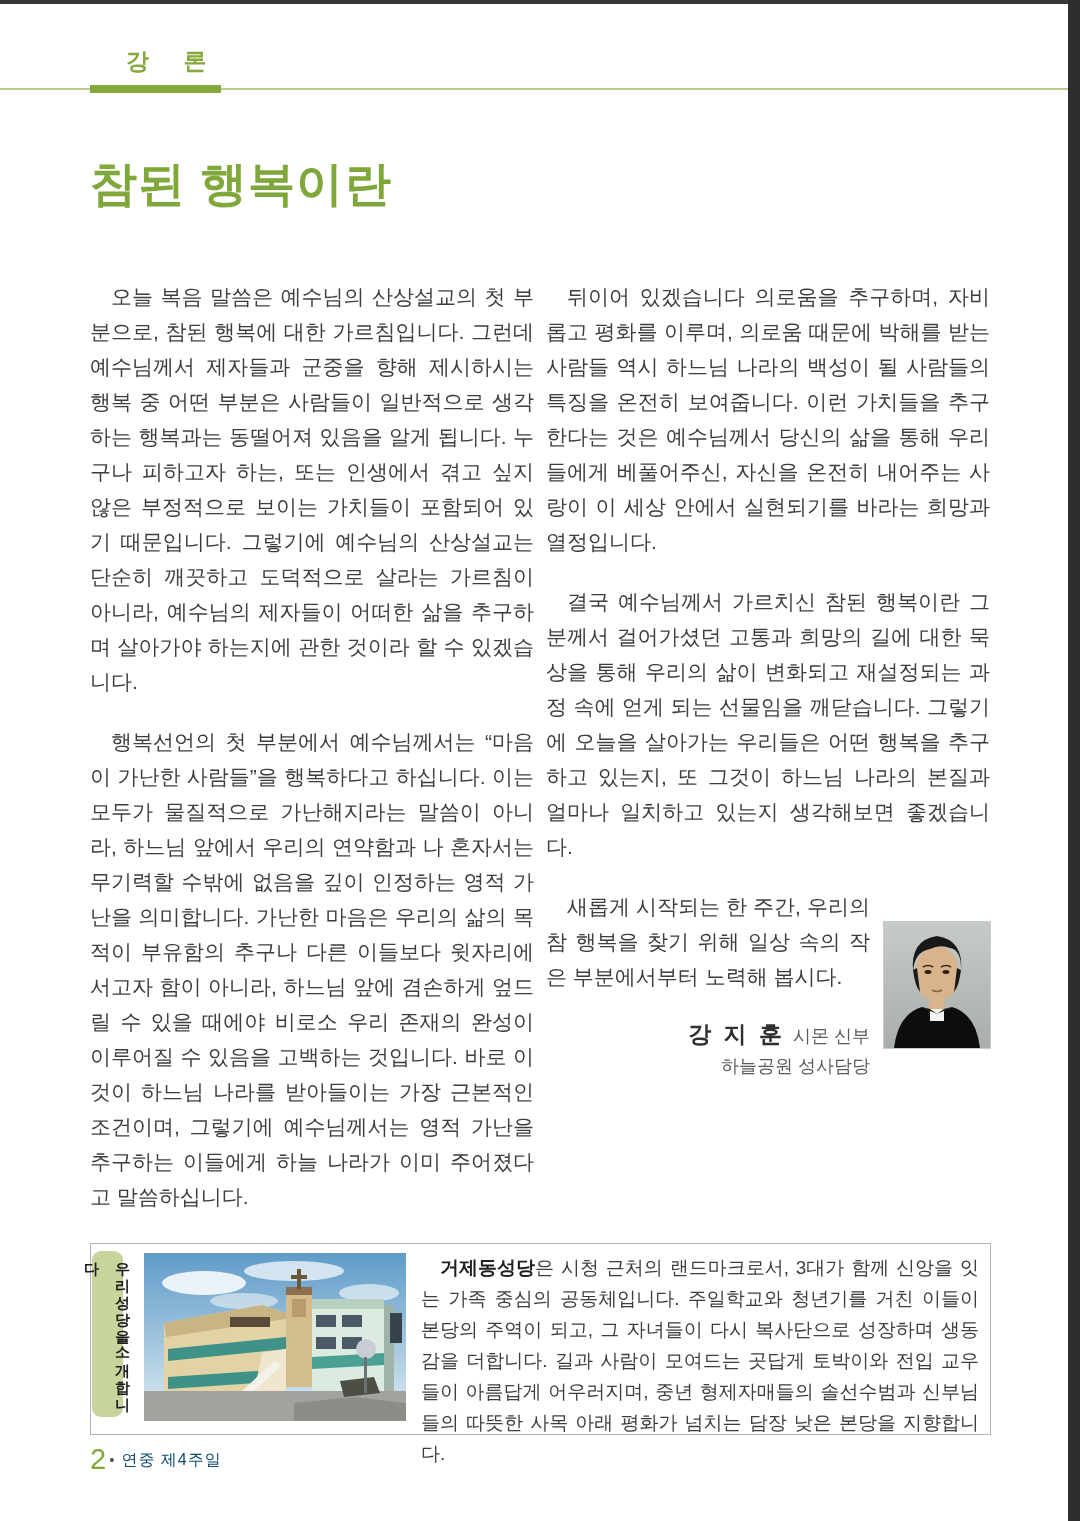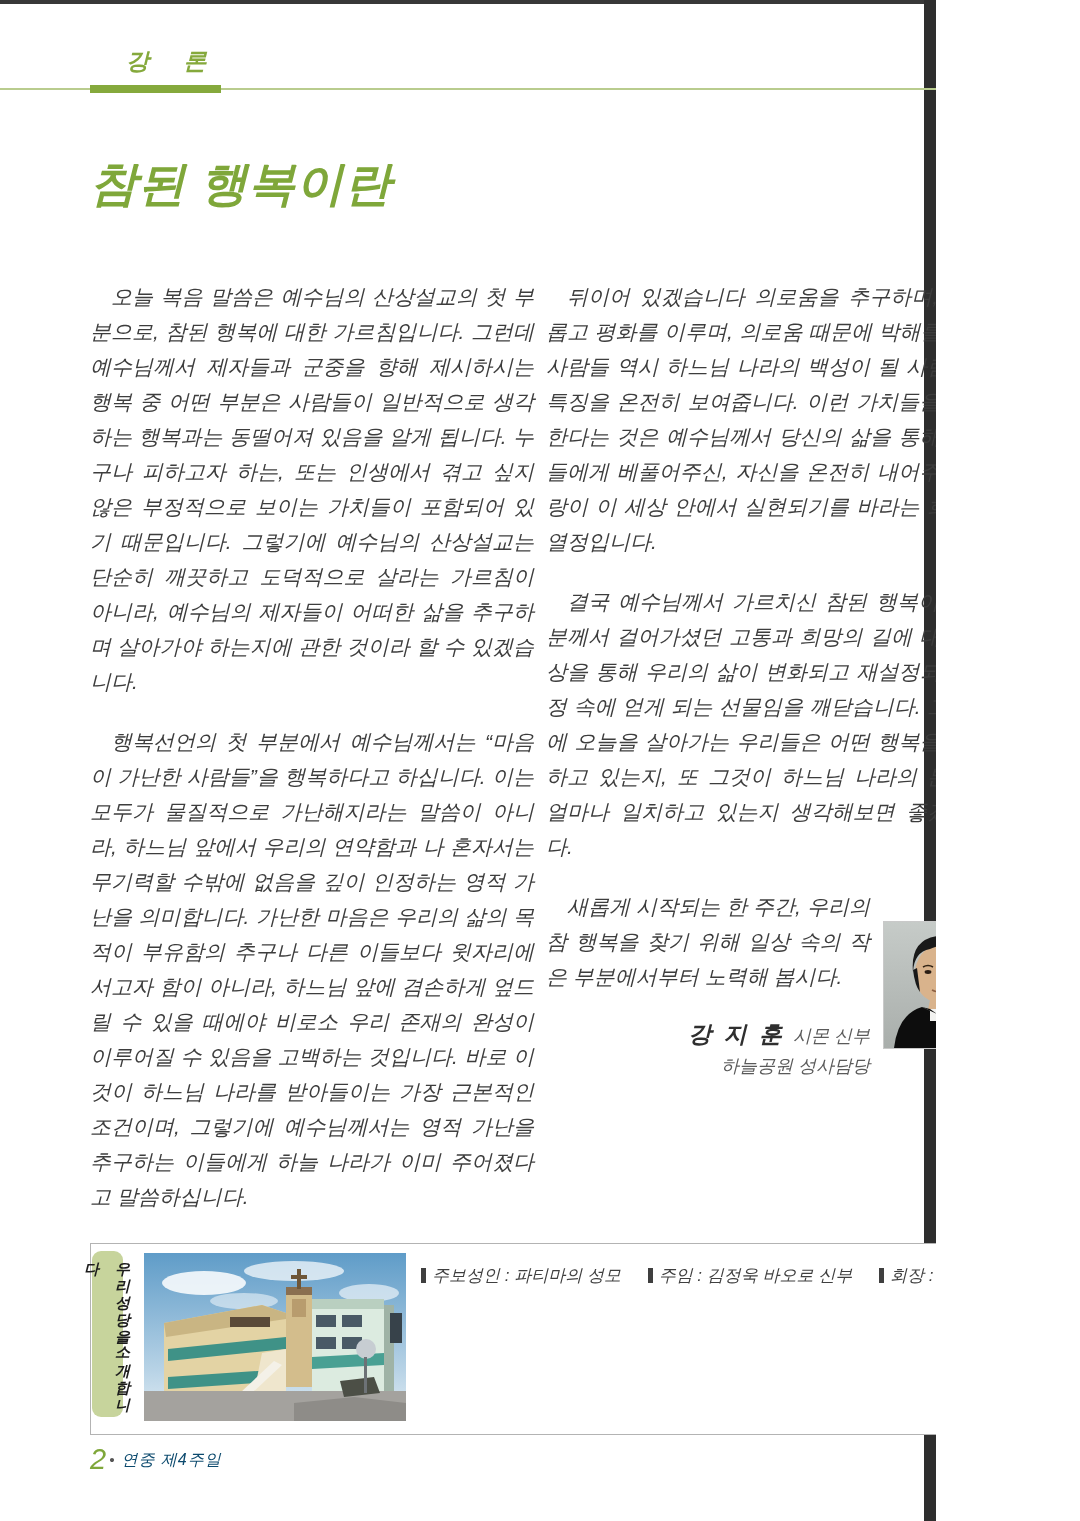--- a/index.html
+++ b/index.html
@@ -1,17 +1,17 @@
 <!DOCTYPE html>
 <html><head>
 <meta charset="utf-8">
 <style>
   html,body{margin:0;padding:0;background:#ffffff;}
-  .page{position:relative;width:936px;height:1521px;background:#ffffff;overflow:hidden;
-        font-family:"Liberation Sans","DejaVu Sans",sans-serif;color:#3d3d3d;font-style:italic;}
+  .page{position:relative;width:1080px;height:1521px;background:#ffffff;overflow:hidden;
+        font-family:"Liberation Sans","DejaVu Sans",sans-serif;color:#3d3d3d;}
   .edge-top{position:absolute;left:0;top:0;width:1080px;height:4px;background:#383838;}
   .edge-right{position:absolute;right:0;top:0;width:12px;height:1521px;background:#2e2e2e;}
 
   
   .section-label{position:absolute;left:126px;top:46px;font-size:23px;font-weight:700;
                  color:#85a93c;letter-spacing:14px;}
   .rule-thin{position:absolute;left:0;top:88px;width:1068px;height:2px;background:#b9cc8e;}
   .rule-thick{position:absolute;left:90px;top:85px;width:131px;height:8px;background:#85a93c;}
 
   .page-title{position:absolute;left:90px;top:153px;width:900px;margin:0;text-align:left;
@@ -158,25 +158,21 @@
         <path d="M96 140 L130 108 L138 112 L108 140 Z" fill="#f4f1e8"></path>
 
         <rect x="0" y="138" width="262" height="30" fill="#a4a29e"></rect>
         <path d="M150 150 L210 144 L262 150 L262 168 L150 168 Z" fill="#8e8c88"></path>
         <path d="M196 128 L230 124 L236 140 L200 144 Z" fill="#4c4f46"></path>
         <ellipse cx="222" cy="96" rx="10" ry="10" fill="#c7cdd2"></ellipse>
         <rect x="220" y="104" width="3" height="36" fill="#6d7276"></rect>
       </svg>
     </div>
     <div class="intro-text">
-      <div class="intro-details">
-        <span class="detail-item"><span class="detail-marker"></span><span>주보성인 : 파티마의 성모</span></span>
-        <span class="detail-item"><span class="detail-marker"></span><span>주임 : 김정욱 바오로 신부</span></span>
-        <span class="detail-item"><span class="detail-marker"></span><span>회장 : 홍기곤 바오로</span></span>
-      </div>
+      <p><span class="lead">거제동성당</span><span>은 시청 근처의 랜드마크로서, 3대가 함께 신앙을 잇는 가족 중심의 공동체입니다. 주일학교와 청년기를 거친 이들이 본당의 주역이 되고, 그 자녀들이 다시 복사단으로 성장하며 생동감을 더합니다. 길과 사람이 모여드는 곳답게 토박이와 전입 교우들이 아름답게 어우러지며, 중년 형제자매들의 솔선수범과 신부님들의 따뜻한 사목 아래 평화가 넘치는 담장 낮은 본당을 지향합니다.</span></p>
     </div>
   </section>
 
   <div class="footer">
     <span class="page-num">2</span><span class="footer-bullet">•</span><span class="footer-label">연중 제4주일</span>
   </div>
 
 </div>
 
 </body></html>

